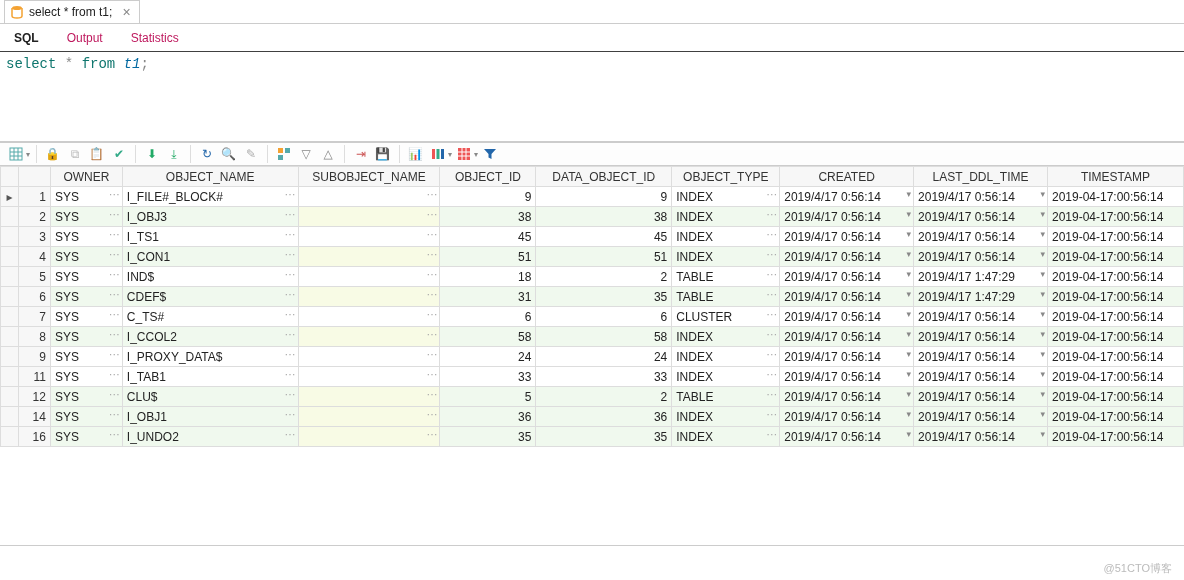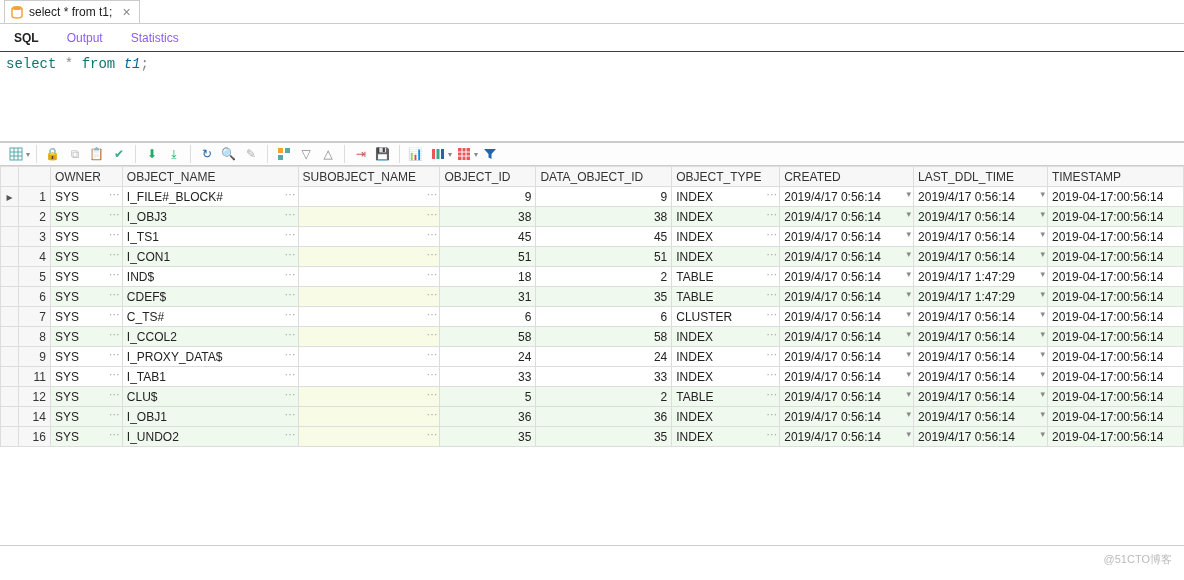--- a/index.html
+++ b/index.html
@@ -2,35 +2,35 @@
 <html><head>
 <meta charset="utf-8">
 <style>
   * { box-sizing: border-box; margin: 0; padding: 0; }
   body { font-family: "Segoe UI", Tahoma, Arial, sans-serif; font-size: 12px; background: #fff; color: #222; width: 1184px; height: 580px; overflow: hidden; }
   .tab-bar { display: flex; align-items: center; border-bottom: 1px solid #ccc; height: 24px; padding-left: 4px; }
   .tab { display: flex; align-items: center; height: 23px; padding: 0 8px 0 4px; border: 1px solid #ccc; border-bottom: none; background: #fff; gap: 4px; font-size: 12px; }
   .tab-icon { width: 16px; height: 16px; display:inline-block; }
   .tab-close { margin-left: 6px; color: #888; cursor: pointer; font-size: 14px; line-height: 1; }
   .sub-tabs { display: flex; align-items: center; height: 28px; border-bottom: 1px solid #404040; }
-  .sub-tab { padding: 0 14px; height: 28px; display: flex; align-items: center; color: #8b5cf6; cursor: pointer; }
+  .sub-tab { padding: 0 14px; height: 28px; display: flex; align-items: center; color: #be185d; cursor: pointer; }
   .sub-tab.active { color: #222; font-weight: 600; }
   .sql-editor { height: 90px; padding: 4px 6px; border-bottom: 1px solid #ccc; font-family: "Consolas","Courier New",monospace; font-size: 14px; }
   .kw { color: #0f766e; }
   .sym { color: #888; }
   .ident { color: #0369a1; font-style: italic; }
   .toolbar { display: flex; align-items: center; height: 24px; border-top: 1px solid #ccc; border-bottom: 1px solid #ccc; padding: 0 6px; gap: 2px; background: #fdfdfd; }
   .tbtn { width: 20px; height: 20px; display: flex; align-items: center; justify-content: center; cursor: pointer; color: #666; font-size: 12px; }
   .tbtn svg { width: 14px; height: 14px; }
   .sep { width: 1px; height: 18px; background: #ddd; margin: 0 4px; }
   .dd { font-size: 8px; color: #888; margin-left: -2px; }
   .grid-wrap { height: 380px; overflow: auto; border-bottom: 1px solid #ccc; }
   table.grid { border-collapse: collapse; table-layout: fixed; font-size: 12px; }
   table.grid th, table.grid td { border: 1px solid #ddd; height: 20px; padding: 0 4px; overflow: hidden; white-space: nowrap; text-overflow: ellipsis; }
-  table.grid th { background: #f7f7f7; font-weight: normal; text-align: left; position: sticky; top: 0; color: #333; }
+  table.grid th { background: #f7f7f7; font-weight: normal; text-align: center; position: sticky; top: 0; color: #333; }
   col.marker { width: 18px; }
   col.rownum { width: 32px; }
   col.owner { width: 72px; }
   col.objname { width: 176px; }
   col.subobj { width: 142px; }
   col.objid { width: 96px; }
   col.dataobjid { width: 136px; }
   col.objtype { width: 108px; }
   col.created { width: 134px; }
   col.lastddl { width: 134px; }
@@ -38,21 +38,21 @@
   td.marker { background: #f7f7f7; text-align: center; color: #555; }
   td.rownum { background: #f7f7f7; text-align: right; padding-right: 6px; color: #333; }
   td.num { text-align: right; }
   td.editable { background: #fffde9; }
   .sel-cell { position: relative; }
   .sel-cell::after { content: "⋯"; position: absolute; right: 3px; top: 1px; color: #aaa; font-size: 11px; letter-spacing: -1px; }
   .date-cell::after { content: "▾"; position: absolute; right: 3px; top: 2px; color: #888; font-size: 9px; }
   tr.even td:not(.marker):not(.rownum):not(.editable) { background: #f0f9ee; }
   tr.odd td:not(.marker):not(.rownum) { background: #fff; }
   tr.even td.editable { background:#f8fbe5; }
-  .watermark { position:absolute; right:12px; bottom:13px; color:#bbb; font-size:11px;margin-top:16px; }
+  .watermark { position:absolute; right:12px; bottom:4px; color:#bbb; font-size:11px;margin-top:16px; }
 </style>
 </head>
 <body>
 
 <div class="tab-bar">
   <div class="tab">
     <span class="tab-icon">
       <svg viewBox="0 0 16 16">
           <ellipse cx="8" cy="4" rx="5" ry="2" fill="#f4a232"></ellipse>
           <path d="M3 4v8c0 1.1 2.2 2 5 2s5-.9 5-2V4" fill="none" stroke="#f4a232" stroke-width="1.5"></path>

